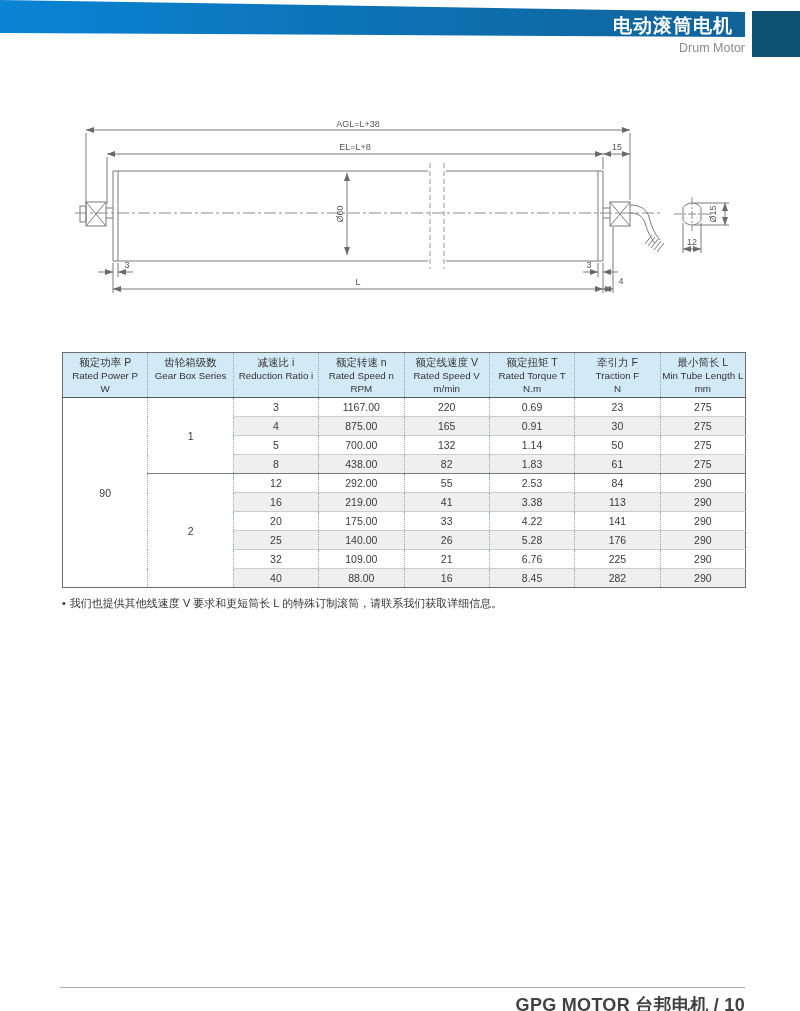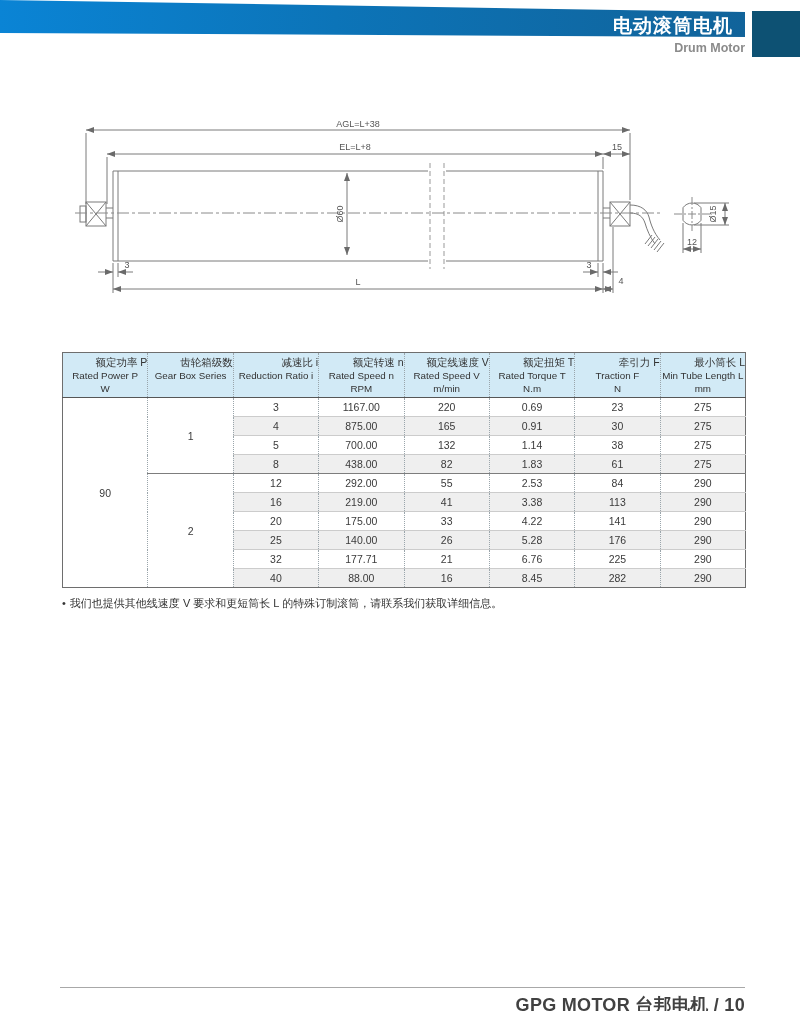--- a/index.html
+++ b/index.html
@@ -9,21 +9,21 @@
 
   
   .topbar { position:absolute; left:0; top:0; width:745px; height:38px;
     background:linear-gradient(90deg,#0a84d5 0%,#0c74b8 45%,#11639a 100%);
     clip-path:polygon(0 0, 745px 12px, 745px 37px, 0 33px); }
   .topbar-title { position:absolute; right:12px; top:13px; color:#fff;
     font-size:19px; font-weight:bold; letter-spacing:1px; }
   .top-tab { position:absolute; left:752px; top:11px; width:48px; height:46px;
     background:#0d5173; }
   .subtitle { position:absolute; right:55px; top:41px; color:#8b8b8b;
-    font-size:12.5px; font-weight:bold; }
+    font-size:12.5px; font-weight:normal; }
 
   
   .sec-heading { position:absolute; left:62px; font-size:13px; font-weight:bold;
     color:#272320; letter-spacing:0.2px; }
   .sec-heading .sq { display:inline-block; width:11px; height:11px;
     background:#1d1915; margin-right:6px; position:relative; top:1px; }
   #heading-outline { top:74px; }
   #heading-params  { top:332px; }
 
   
@@ -34,21 +34,21 @@
   
   .params-wrap { position:absolute; left:62px; top:352px; }
   table.params { border-collapse:collapse; table-layout:fixed; width:683px;
     border:1px solid #6e6e6e; font-size:10.5px; color:#3a3a3a; background:#fff; }
   table.params col { width:85.375px; }
   table.params th, table.params td { border-left:1px dotted #9aa5ab;
     text-align:center; padding:0; }
   table.params th:first-child, table.params td.first { border-left:none; }
   table.params thead th { background:#d2eaf6; height:45px; font-weight:normal;
     vertical-align:top; padding-top:3px; color:#333; border-bottom:1px solid #565656; }
-  .th-cn { font-size:10.5px; line-height:13px;text-align:right; }
+  .th-cn { font-size:10.5px; line-height:13px; }
   .th-en { font-size:9.8px; line-height:13px; }
   .th-unit { font-size:9.8px; line-height:13px; }
   table.params td { height:19px; }
   table.params td.rsep { border-top:1px solid #cccccc; }
   table.params td.group-start { border-top:1px solid #7d7d7d; }
   table.params td.alt { background:#efefef; }
   table.params td.span-cell { background:#fff; }
 
   
   .note { position:absolute; left:62px; top:596px; font-size:11px; color:#333; }
@@ -219,21 +219,21 @@
             <td class="val alt rsep">165</td>
             <td class="val alt rsep">0.91</td>
             <td class="val alt rsep">30</td>
             <td class="val alt rsep">275</td>
           </tr>
           <tr>
             <td class="val rsep">5</td>
             <td class="val rsep">700.00</td>
             <td class="val rsep">132</td>
             <td class="val rsep">1.14</td>
-            <td class="val rsep">38</td>
+            <td class="val rsep">50</td>
             <td class="val rsep">275</td>
           </tr>
           <tr>
             <td class="val alt rsep">8</td>
             <td class="val alt rsep">438.00</td>
             <td class="val alt rsep">82</td>
             <td class="val alt rsep">1.83</td>
             <td class="val alt rsep">61</td>
             <td class="val alt rsep">275</td>
           </tr>
@@ -265,21 +265,21 @@
           <tr>
             <td class="val alt rsep">25</td>
             <td class="val alt rsep">140.00</td>
             <td class="val alt rsep">26</td>
             <td class="val alt rsep">5.28</td>
             <td class="val alt rsep">176</td>
             <td class="val alt rsep">290</td>
           </tr>
           <tr>
             <td class="val rsep">32</td>
-            <td class="val rsep">177.71</td>
+            <td class="val rsep">109.00</td>
             <td class="val rsep">21</td>
             <td class="val rsep">6.76</td>
             <td class="val rsep">225</td>
             <td class="val rsep">290</td>
           </tr>
           <tr>
             <td class="val alt rsep">40</td>
             <td class="val alt rsep">88.00</td>
             <td class="val alt rsep">16</td>
             <td class="val alt rsep">8.45</td>

